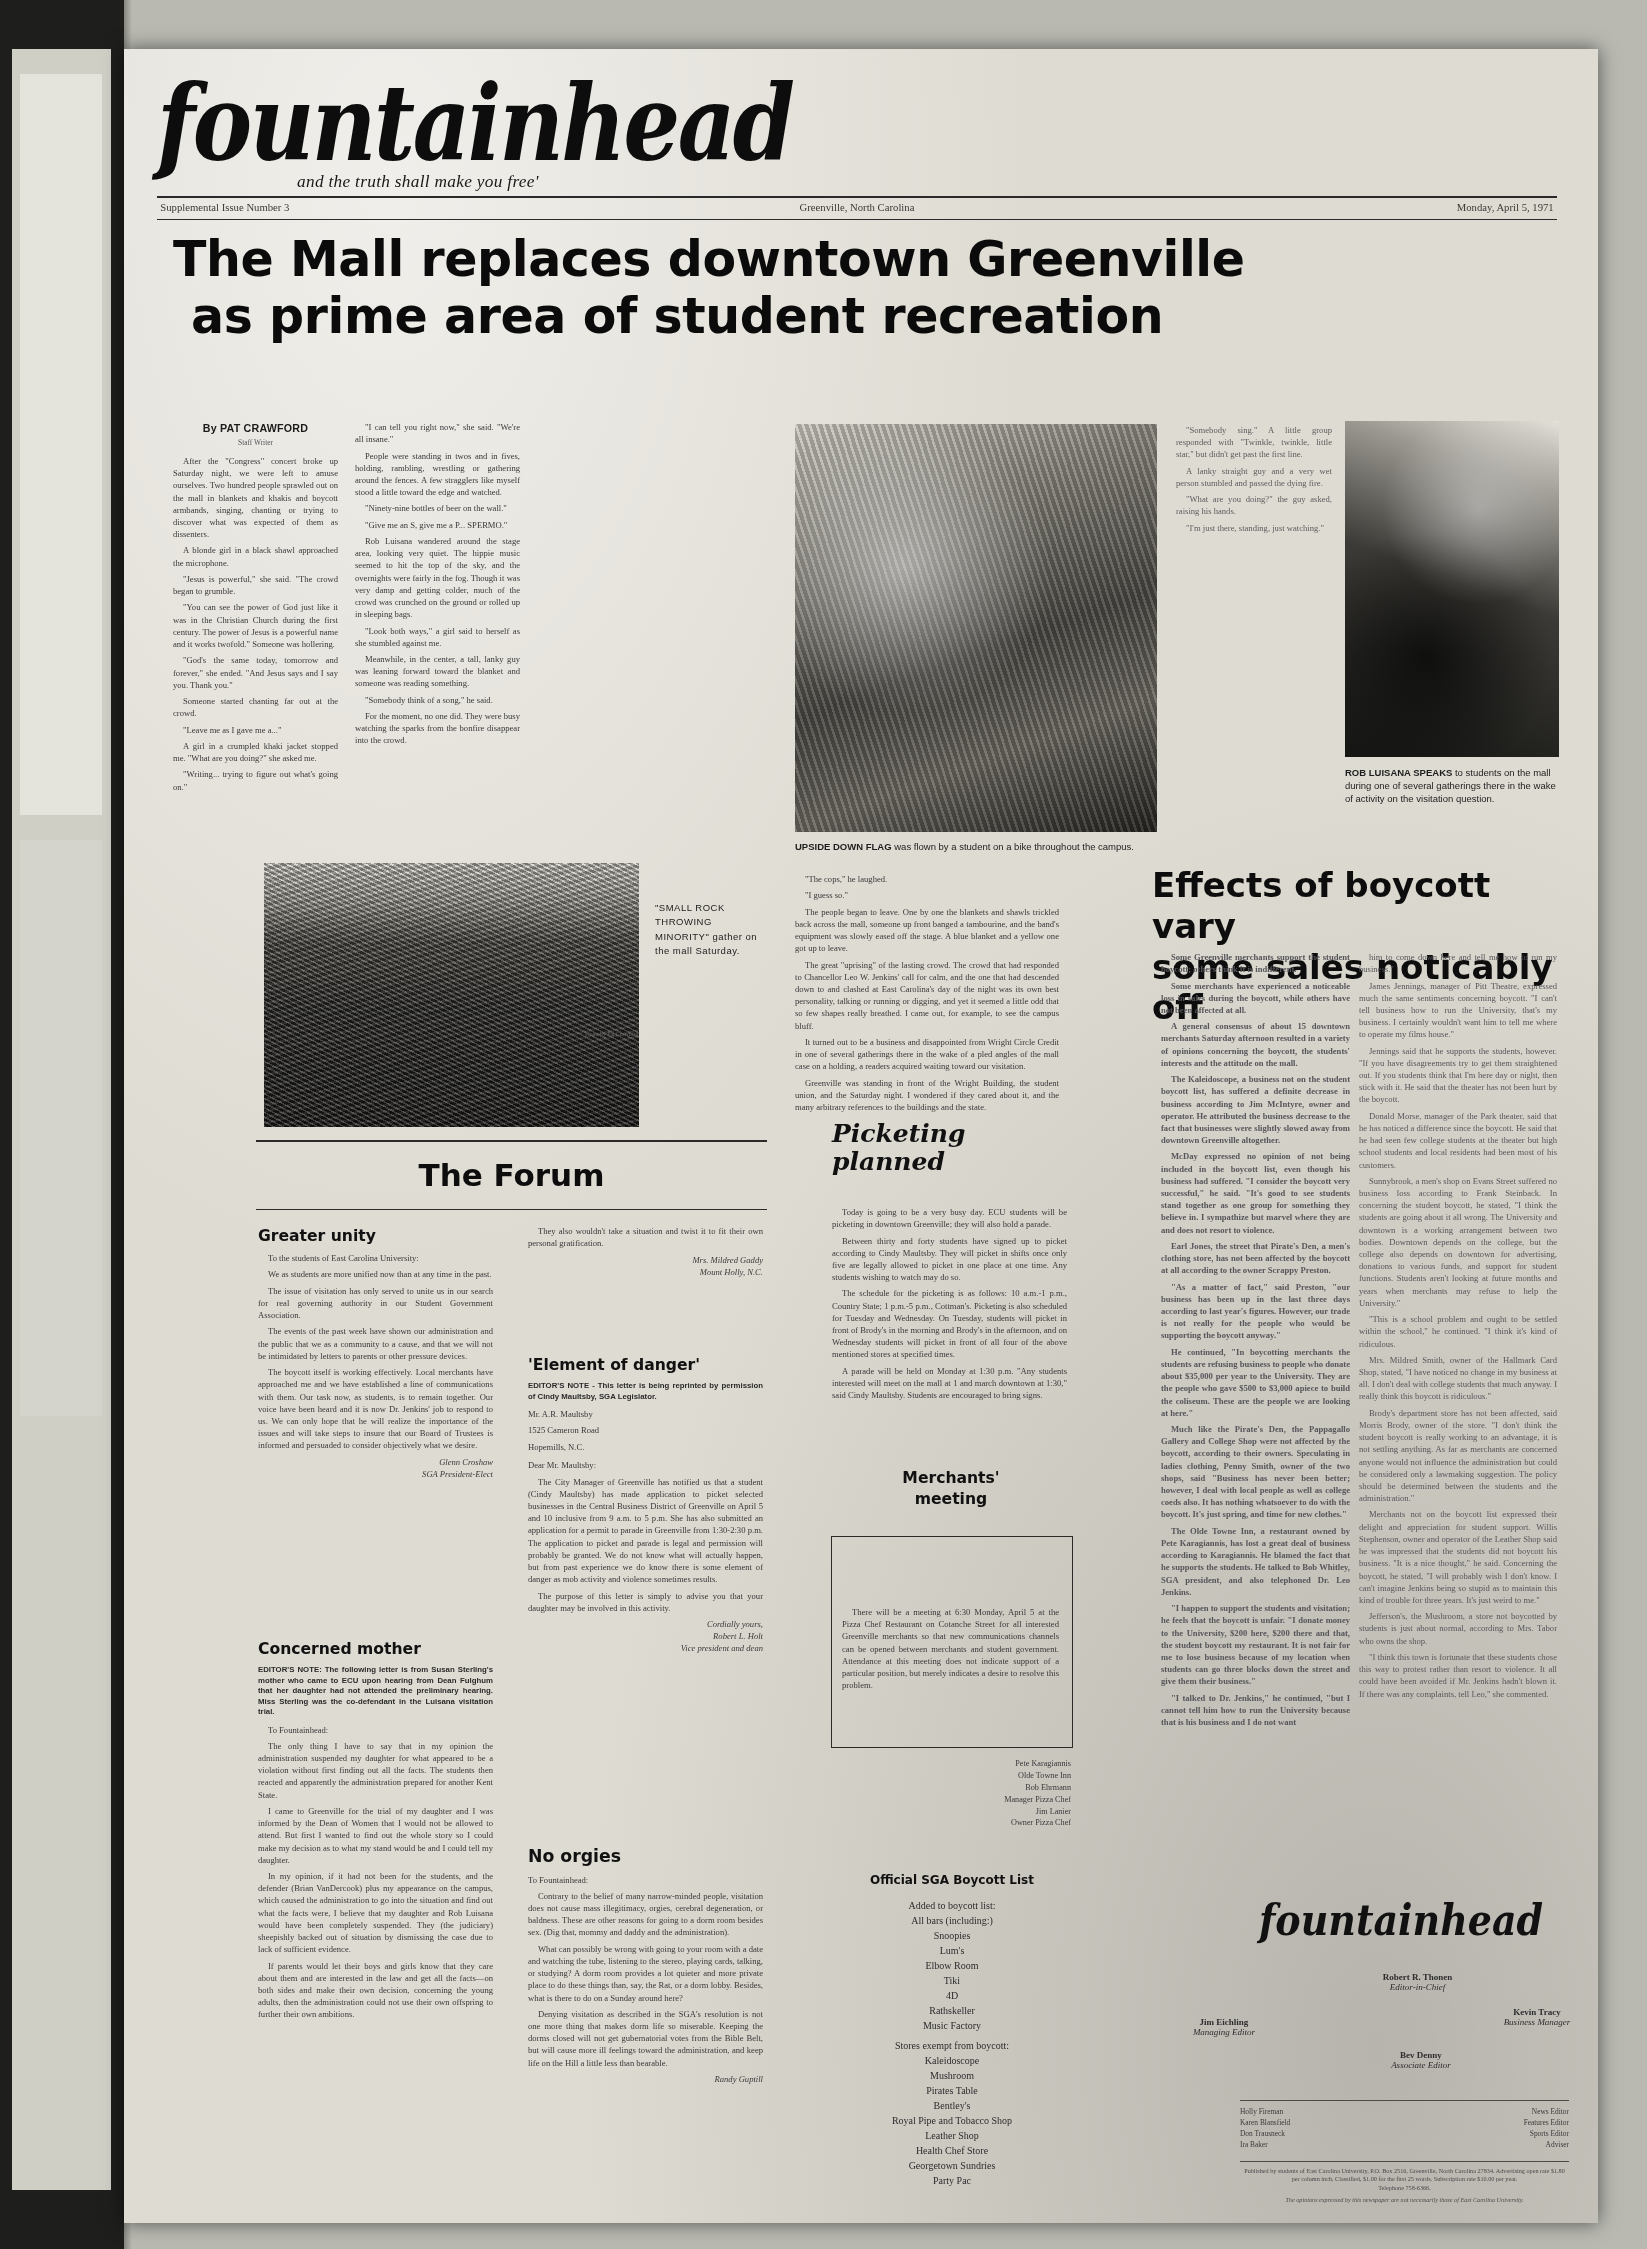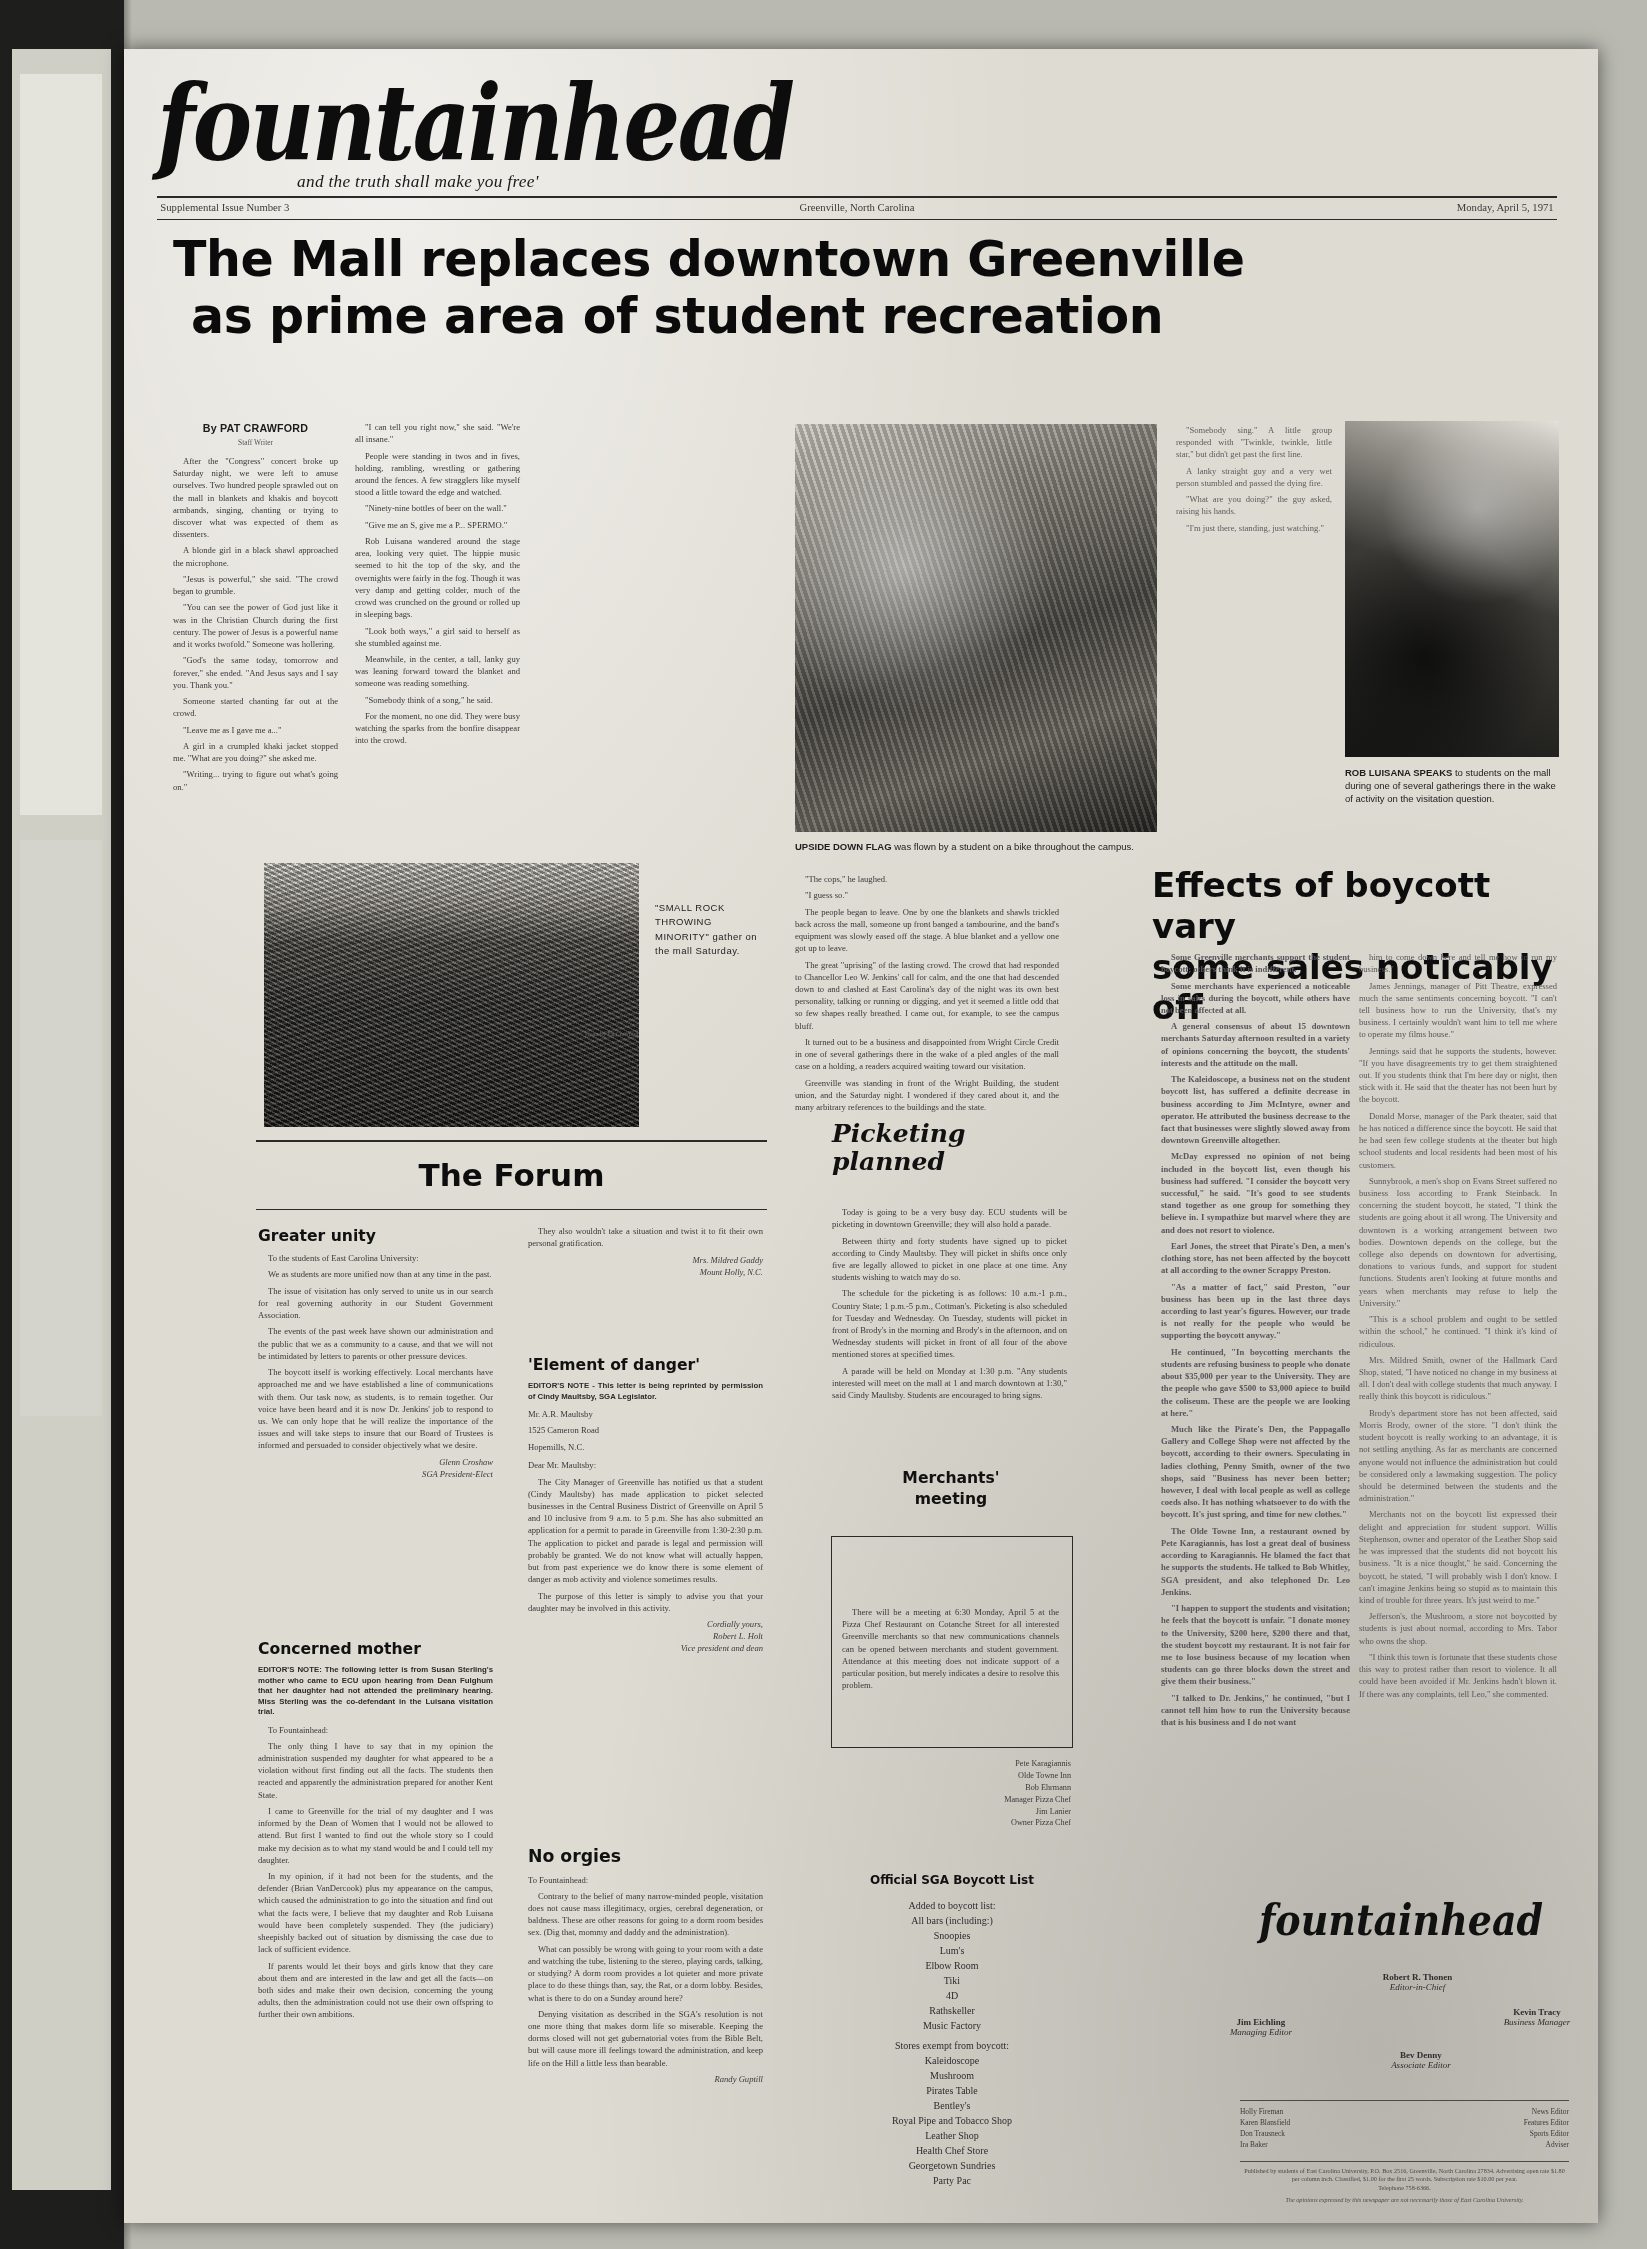--- a/index.html
+++ b/index.html
@@ -317,21 +317,21 @@
       <div class="listitem">Georgetown Sundries</div>
       <div class="listitem">Party Pac</div>
     </div>
 
     <div class="masthead2" style="left:1135px;top:1845px;">fountainhead</div>
 
     <div class="staff" style="position:absolute;left:1211px;top:1923px;width:165px;text-align:center;">
       <div class="nm">Robert R. Thonen</div>
       <div class="ti">Editor-in-Chief</div>
     </div>
-    <div class="staff" style="position:absolute;left:1071px;top:1968px;width:132px;text-align:center;">
+    <div class="staff" style="position:absolute;left:1034px;top:1968px;width:132px;text-align:center;">
       <div class="nm">Jim Eichling</div>
       <div class="ti">Managing Editor</div>
     </div>
     <div class="staff" style="position:absolute;left:1351px;top:1958px;width:124px;text-align:center;">
       <div class="nm">Kevin Tracy</div>
       <div class="ti">Business Manager</div>
     </div>
     <div class="staff" style="position:absolute;left:1227px;top:2001px;width:140px;text-align:center;">
       <div class="nm">Bev Denny</div>
       <div class="ti">Associate Editor</div>

